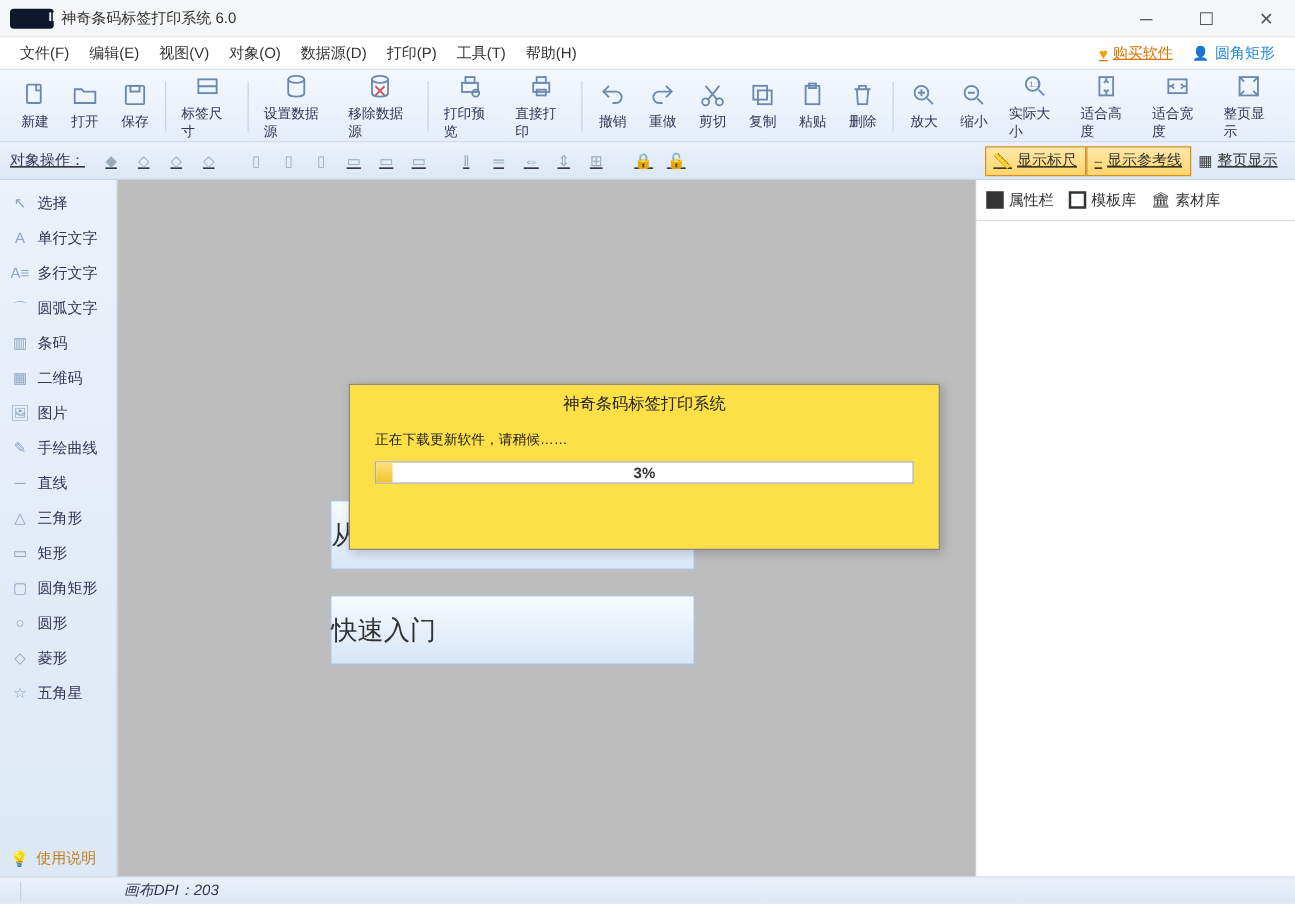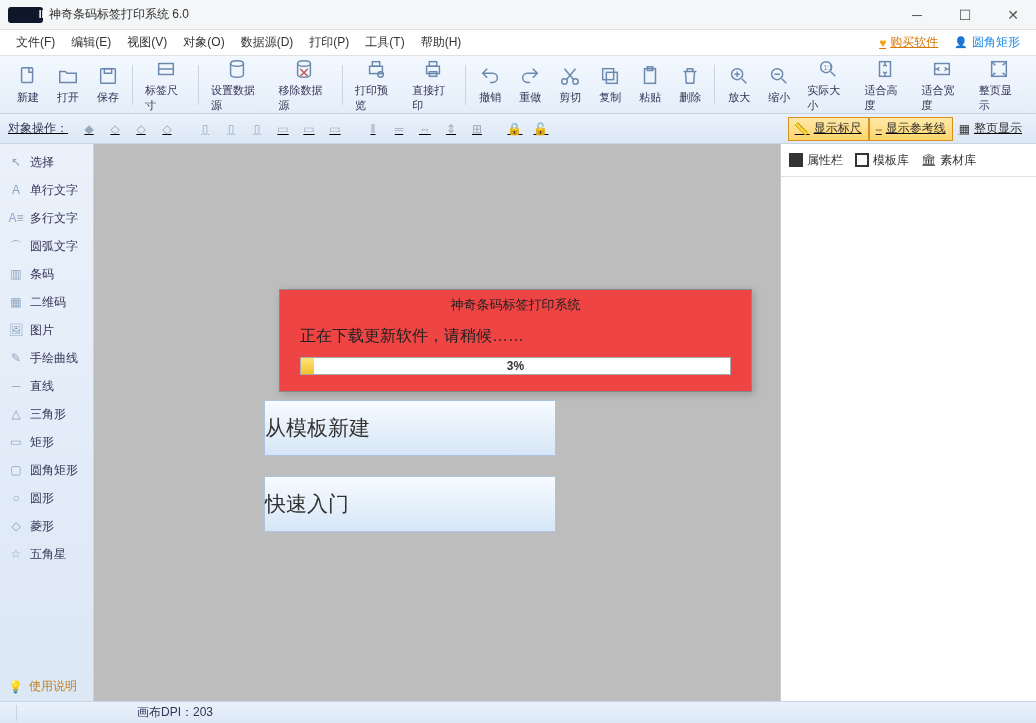--- a/index.html
+++ b/index.html
@@ -43,25 +43,25 @@
 .big-btn { position: absolute; left: 170px; width: 292px; height: 56px; background: linear-gradient(#f7fbff,#d6e6f6); border: 1px solid #aac4e0; display: flex; align-items: center; justify-content: flex-start; font-size: 21px; color: #333; cursor: pointer; }
 
 .right-panel { width: 256px; background: #fff; border-left: 1px solid #ccc; display: flex; flex-direction: column; }
 .rp-tabs { height: 28px; display: flex; align-items: center; padding: 16px 8px; gap: 12px; border-bottom: 1px solid #e0e0e0; font-size: 12px; }
 .rp-tab { display: flex; align-items: center; gap: 4px; color: #333; cursor: pointer; }
 .rp-tab .ti { width: 14px; height: 14px; background: #333; }
 .rp-tab.t2 .ti { background: none; border: 2px solid #333; }
 
 .statusbar { height: 22px; background: linear-gradient(#eaf1fb,#dce8f5); border-top: 1px solid #c8d4e2; display: flex; align-items: center; font-size: 12px; color: #335; padding: 0 8px; }
 .statusbar .sb-sep { width: 1px; height: 16px; background: #c8d4e2; margin: 0 8px; }
-.sb-dpi { margin-left: 112px; }
-
-.dialog { position: absolute; left: 279px; top: 289px; width: 473px; height: 103px; background: #ef4444; border: 1px solid #888; box-shadow: 2px 2px 8px rgba(0,0,0,0.2); }
+.sb-dpi { margin-left: 74px; font-style: italic; }
+
+.dialog { position: absolute; left: 279px; top: 307px; width: 473px; height: 133px; background: #fde047; border: 1px solid #888; box-shadow: 2px 2px 8px rgba(0,0,0,0.2); }
 .dialog .dlg-title { text-align: center; font-size: 13px; padding: 6px 0; color: #222; }
-.dialog .dlg-msg { font-size: 16px; padding: 6px 20px 10px; color: #222; }
+.dialog .dlg-msg { font-size: 11px; padding: 6px 20px 10px; color: #222; }
 .dialog .prog-wrap { margin: 0 20px; height: 18px; border: 1px solid #aaa; background: #fff; position: relative; }
 .dialog .prog-fill { position: absolute; left: 0; top: 0; bottom: 0; width: 3%; background: linear-gradient(#ffe27a,#f0c22e); }
 .dialog .prog-txt { position: absolute; left: 0; right: 0; text-align: center; font-size: 12px; font-weight: bold; color: #333; line-height: 16px; }
 </style>
 </head>
 <body>
 
 <div class="titlebar">
   <div class="app-icon">III</div>
   <div class="title">神奇条码标签打印系统 6.0</div>

